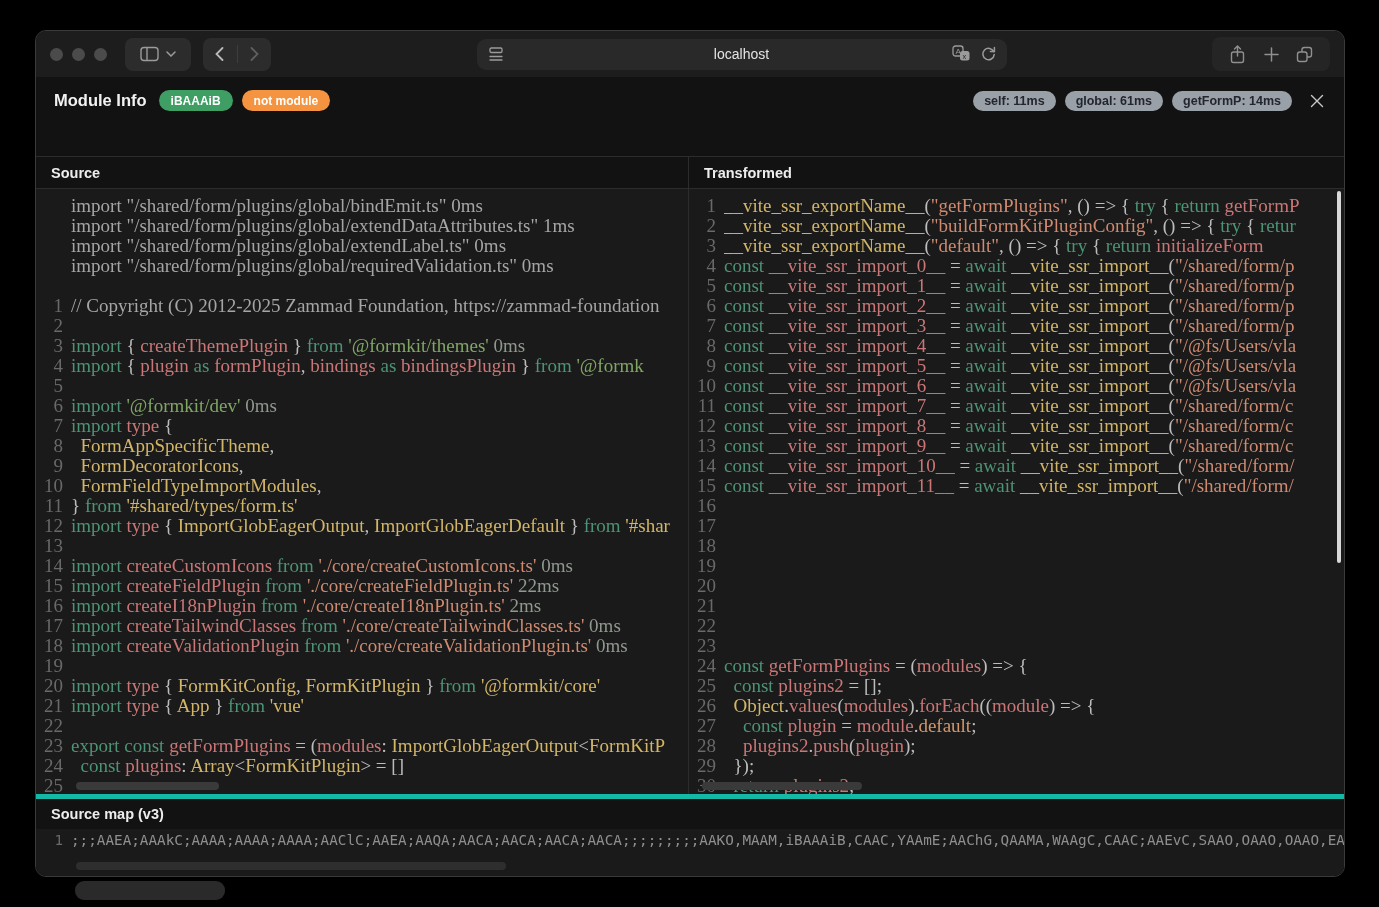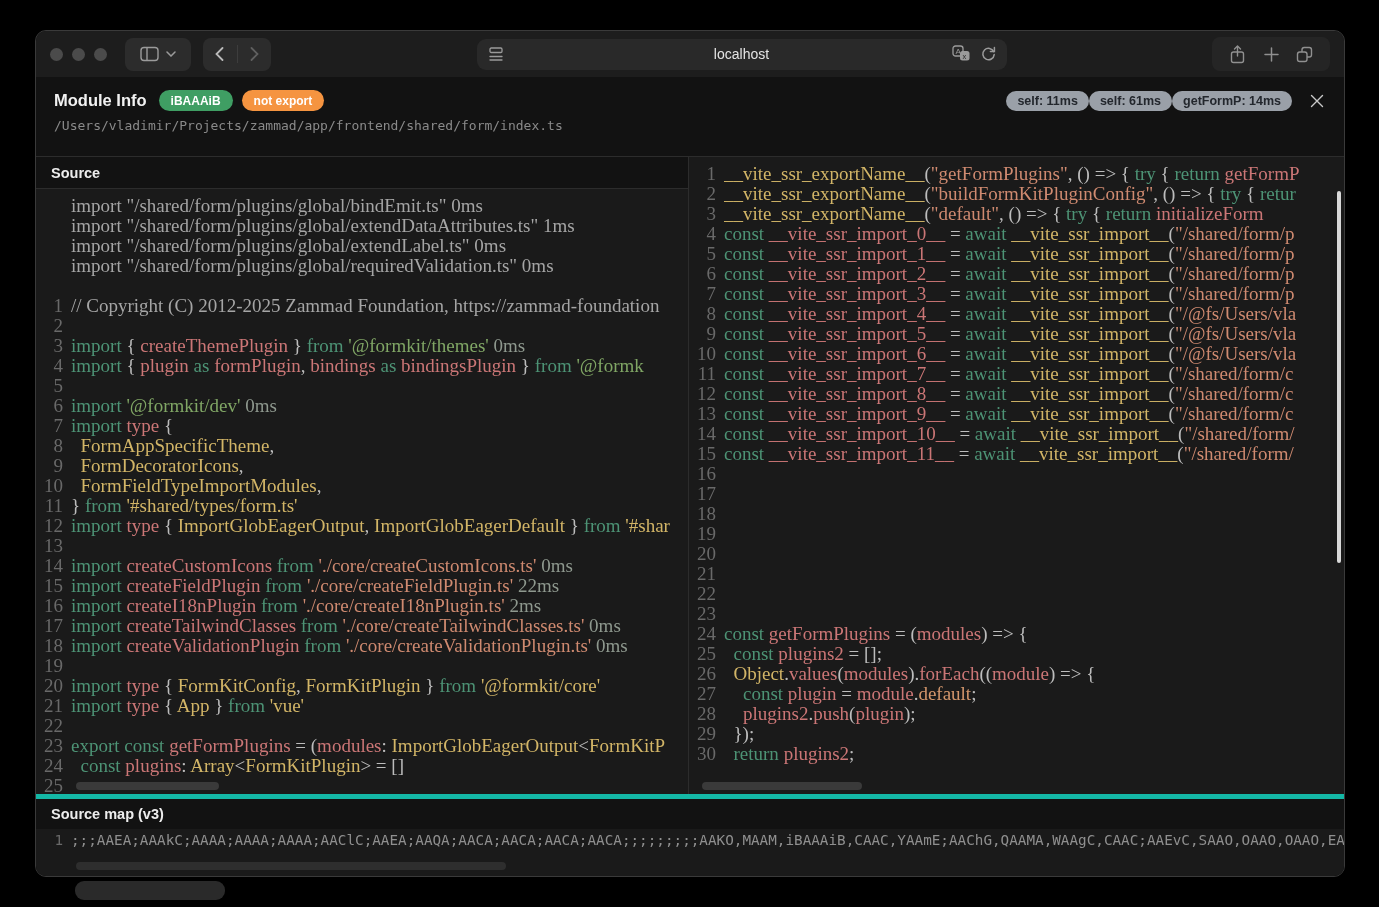--- a/index.html
+++ b/index.html
@@ -34,21 +34,21 @@
 
   
   .page{flex:1;display:flex;flex-direction:column;background:#121212;min-height:0;}
   .module-header{height:79px;flex:none;box-sizing:border-box;padding:13px 18px 0 18px;}
   .mh-row1{display:flex;align-items:center;}
   .mh-title{font-size:16.5px;font-weight:bold;color:#f2f2f2;margin-right:12px;}
   .badge{height:21px;padding:0 12px;border-radius:11px;font-size:12px;font-weight:bold;
          color:#fff;display:flex;align-items:center;margin-right:9px;}
   .mh-spacer{flex:1;}
   .pill{height:20px;padding:0 11px;border-radius:10px;background:#9aa0a8;color:#23272d;
-        font-size:12.5px;font-weight:bold;display:flex;align-items:center;}
+        font-size:12.5px;font-weight:bold;display:flex;align-items:center;margin-left:9px;}
   .close-btn{margin-left:16px;background:none;border:none;color:#c9c9c9;display:flex;padding:2px;}
   .mh-path{margin-top:7px;font-family:"DejaVu Sans Mono",monospace;font-size:13px;color:#8a8a8a;}
 
   
   .panels{flex:1;display:flex;border-top:1px solid #2c2c2c;border-bottom:5px solid #14b8a6;
           position:relative;min-height:0;}
   .panel{display:flex;flex-direction:column;min-width:0;min-height:0;}
   .panel.src{width:652px;flex:none;border-right:1px solid #2c2c2c;}
   .panel.tra{flex:1;}
   .panel-header{height:31px;flex:none;padding:0 15px;display:flex;align-items:center;
@@ -161,34 +161,33 @@
       </button>
     </div>
   </div>
 
   <div class="page">
 
     <div class="module-header">
       <div class="mh-row1">
         <span class="mh-title">Module Info</span>
         <span class="badge" style="background: rgb(63, 158, 99);">iBAAAiB</span>
-        <span class="badge" style="background: rgb(245, 148, 64);">not export</span>
+        <span class="badge" style="background: rgb(245, 148, 64);">not module</span>
         <span class="mh-spacer"></span>
         <span class="pill">self: 11ms</span>
-        <span class="pill">self: 61ms</span>
+        <span class="pill">global: 61ms</span>
         <span class="pill">getFormP: 14ms</span>
         <button class="close-btn">
           <span>
             <svg width="14" height="14" viewBox="0 0 14 14" fill="none" stroke="#c9c9c9" stroke-width="1.4" stroke-linecap="round">
               <path d="M1.5 1.5l11 11M12.5 1.5l-11 11"></path>
             </svg>
           </span>
         </button>
       </div>
-      <div class="mh-path">/Users/vladimir/Projects/zammad/app/frontend/shared/form/index.ts</div>
     </div>
 
     <div class="panels">
       <section class="panel src">
         <div class="panel-header">Source</div>
         <div class="codeblock" id="source-code">
           <div class="cl"><span class="ln"></span><span class="lc"><span style="color: rgb(165, 165, 165);">import "/shared/form/plugins/global/bindEmit.ts" 0ms</span></span></div>
             <div class="cl"><span class="ln"></span><span class="lc"><span style="color: rgb(165, 165, 165);">import "/shared/form/plugins/global/extendDataAttributes.ts" 1ms</span></span></div>
             <div class="cl"><span class="ln"></span><span class="lc"><span style="color: rgb(165, 165, 165);">import "/shared/form/plugins/global/extendLabel.ts" 0ms</span></span></div>
             <div class="cl"><span class="ln"></span><span class="lc"><span style="color: rgb(165, 165, 165);">import "/shared/form/plugins/global/requiredValidation.ts" 0ms</span></span></div>
@@ -215,20 +214,21 @@
             <div class="cl"><span class="ln">20</span><span class="lc"><span style="color: rgb(77, 147, 117);">import</span><span style="color: rgb(188, 188, 188);"> </span><span style="color: rgb(203, 118, 118);">type</span><span style="color: rgb(188, 188, 188);"> { </span><span style="color: rgb(210, 181, 103);">FormKitConfig</span><span style="color: rgb(188, 188, 188);">, </span><span style="color: rgb(210, 181, 103);">FormKitPlugin</span><span style="color: rgb(188, 188, 188);"> } </span><span style="color: rgb(77, 147, 117);">from</span><span style="color: rgb(188, 188, 188);"> </span><span style="color: rgb(210, 181, 103);">'@formkit/core'</span></span></div>
             <div class="cl"><span class="ln">21</span><span class="lc"><span style="color: rgb(77, 147, 117);">import</span><span style="color: rgb(188, 188, 188);"> </span><span style="color: rgb(203, 118, 118);">type</span><span style="color: rgb(188, 188, 188);"> { </span><span style="color: rgb(210, 181, 103);">App</span><span style="color: rgb(188, 188, 188);"> } </span><span style="color: rgb(77, 147, 117);">from</span><span style="color: rgb(188, 188, 188);"> </span><span style="color: rgb(210, 181, 103);">'vue'</span></span></div>
             <div class="cl"><span class="ln">22</span><span class="lc"></span></div>
             <div class="cl"><span class="ln">23</span><span class="lc"><span style="color: rgb(77, 147, 117);">export</span><span style="color: rgb(188, 188, 188);"> </span><span style="color: rgb(77, 147, 117);">const</span><span style="color: rgb(188, 188, 188);"> </span><span style="color: rgb(203, 118, 118);">getFormPlugins</span><span style="color: rgb(188, 188, 188);"> = (</span><span style="color: rgb(203, 118, 118);">modules</span><span style="color: rgb(188, 188, 188);">: </span><span style="color: rgb(210, 181, 103);">ImportGlobEagerOutput</span><span style="color: rgb(188, 188, 188);">&lt;</span><span style="color: rgb(210, 181, 103);">FormKitP</span></span></div>
             <div class="cl"><span class="ln">24</span><span class="lc"><span style="color: rgb(188, 188, 188);">  </span><span style="color: rgb(77, 147, 117);">const</span><span style="color: rgb(188, 188, 188);"> </span><span style="color: rgb(203, 118, 118);">plugins</span><span style="color: rgb(188, 188, 188);">: </span><span style="color: rgb(210, 181, 103);">Array</span><span style="color: rgb(188, 188, 188);">&lt;</span><span style="color: rgb(210, 181, 103);">FormKitPlugin</span><span style="color: rgb(188, 188, 188);">&gt; = []</span></span></div>
             <div class="cl"><span class="ln">25</span><span class="lc"></span></div>
             <div class="hthumb" style="left:40px;width:143px;"></div>
         </div>
       </section>
       <section class="panel tra">
+        <div class="panel-header">Transformed</div>
         <div class="codeblock" id="transformed-code">
           <div class="cl"><span class="ln">1</span><span class="lc"><span style="color: rgb(210, 181, 103);">__vite_ssr_exportName__</span><span style="color: rgb(188, 188, 188);">(</span><span style="color: rgb(207, 138, 112);">"getFormPlugins"</span><span style="color: rgb(188, 188, 188);">, () =&gt; { </span><span style="color: rgb(77, 147, 117);">try</span><span style="color: rgb(188, 188, 188);"> { </span><span style="color: rgb(77, 147, 117);">return</span><span style="color: rgb(188, 188, 188);"> </span><span style="color: rgb(203, 118, 118);">getFormP</span></span></div>
             <div class="cl"><span class="ln">2</span><span class="lc"><span style="color: rgb(210, 181, 103);">__vite_ssr_exportName__</span><span style="color: rgb(188, 188, 188);">(</span><span style="color: rgb(207, 138, 112);">"buildFormKitPluginConfig"</span><span style="color: rgb(188, 188, 188);">, () =&gt; { </span><span style="color: rgb(77, 147, 117);">try</span><span style="color: rgb(188, 188, 188);"> { </span><span style="color: rgb(77, 147, 117);">retur</span></span></div>
             <div class="cl"><span class="ln">3</span><span class="lc"><span style="color: rgb(210, 181, 103);">__vite_ssr_exportName__</span><span style="color: rgb(188, 188, 188);">(</span><span style="color: rgb(207, 138, 112);">"default"</span><span style="color: rgb(188, 188, 188);">, () =&gt; { </span><span style="color: rgb(77, 147, 117);">try</span><span style="color: rgb(188, 188, 188);"> { </span><span style="color: rgb(77, 147, 117);">return</span><span style="color: rgb(188, 188, 188);"> </span><span style="color: rgb(203, 118, 118);">initializeForm</span></span></div>
             <div class="cl"><span class="ln">4</span><span class="lc"><span style="color: rgb(77, 147, 117);">const</span><span style="color: rgb(188, 188, 188);"> </span><span style="color: rgb(203, 118, 118);">__vite_ssr_import_0__</span><span style="color: rgb(188, 188, 188);"> = </span><span style="color: rgb(77, 147, 117);">await</span><span style="color: rgb(188, 188, 188);"> </span><span style="color: rgb(210, 181, 103);">__vite_ssr_import__</span><span style="color: rgb(188, 188, 188);">(</span><span style="color: rgb(207, 138, 112);">"/shared/form/p</span></span></div>
             <div class="cl"><span class="ln">5</span><span class="lc"><span style="color: rgb(77, 147, 117);">const</span><span style="color: rgb(188, 188, 188);"> </span><span style="color: rgb(203, 118, 118);">__vite_ssr_import_1__</span><span style="color: rgb(188, 188, 188);"> = </span><span style="color: rgb(77, 147, 117);">await</span><span style="color: rgb(188, 188, 188);"> </span><span style="color: rgb(210, 181, 103);">__vite_ssr_import__</span><span style="color: rgb(188, 188, 188);">(</span><span style="color: rgb(207, 138, 112);">"/shared/form/p</span></span></div>
             <div class="cl"><span class="ln">6</span><span class="lc"><span style="color: rgb(77, 147, 117);">const</span><span style="color: rgb(188, 188, 188);"> </span><span style="color: rgb(203, 118, 118);">__vite_ssr_import_2__</span><span style="color: rgb(188, 188, 188);"> = </span><span style="color: rgb(77, 147, 117);">await</span><span style="color: rgb(188, 188, 188);"> </span><span style="color: rgb(210, 181, 103);">__vite_ssr_import__</span><span style="color: rgb(188, 188, 188);">(</span><span style="color: rgb(207, 138, 112);">"/shared/form/p</span></span></div>
             <div class="cl"><span class="ln">7</span><span class="lc"><span style="color: rgb(77, 147, 117);">const</span><span style="color: rgb(188, 188, 188);"> </span><span style="color: rgb(203, 118, 118);">__vite_ssr_import_3__</span><span style="color: rgb(188, 188, 188);"> = </span><span style="color: rgb(77, 147, 117);">await</span><span style="color: rgb(188, 188, 188);"> </span><span style="color: rgb(210, 181, 103);">__vite_ssr_import__</span><span style="color: rgb(188, 188, 188);">(</span><span style="color: rgb(207, 138, 112);">"/shared/form/p</span></span></div>
             <div class="cl"><span class="ln">8</span><span class="lc"><span style="color: rgb(77, 147, 117);">const</span><span style="color: rgb(188, 188, 188);"> </span><span style="color: rgb(203, 118, 118);">__vite_ssr_import_4__</span><span style="color: rgb(188, 188, 188);"> = </span><span style="color: rgb(77, 147, 117);">await</span><span style="color: rgb(188, 188, 188);"> </span><span style="color: rgb(210, 181, 103);">__vite_ssr_import__</span><span style="color: rgb(188, 188, 188);">(</span><span style="color: rgb(207, 138, 112);">"/@fs/Users/vla</span></span></div>
             <div class="cl"><span class="ln">9</span><span class="lc"><span style="color: rgb(77, 147, 117);">const</span><span style="color: rgb(188, 188, 188);"> </span><span style="color: rgb(203, 118, 118);">__vite_ssr_import_5__</span><span style="color: rgb(188, 188, 188);"> = </span><span style="color: rgb(77, 147, 117);">await</span><span style="color: rgb(188, 188, 188);"> </span><span style="color: rgb(210, 181, 103);">__vite_ssr_import__</span><span style="color: rgb(188, 188, 188);">(</span><span style="color: rgb(207, 138, 112);">"/@fs/Users/vla</span></span></div>

